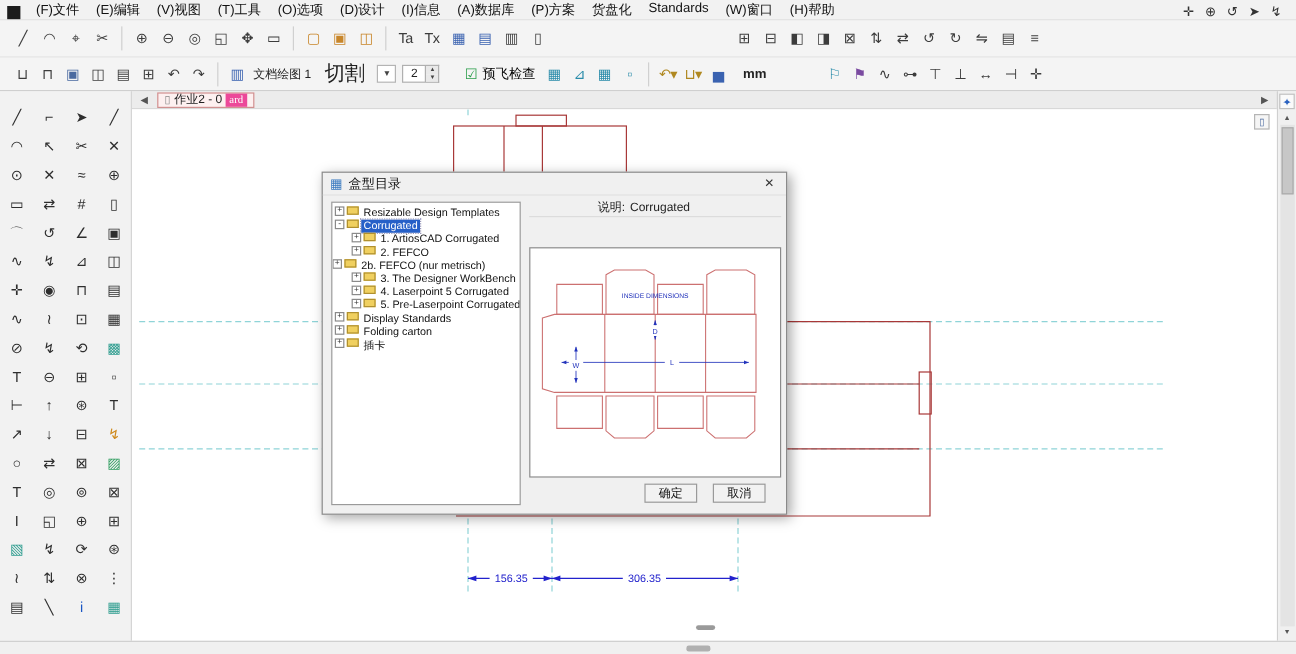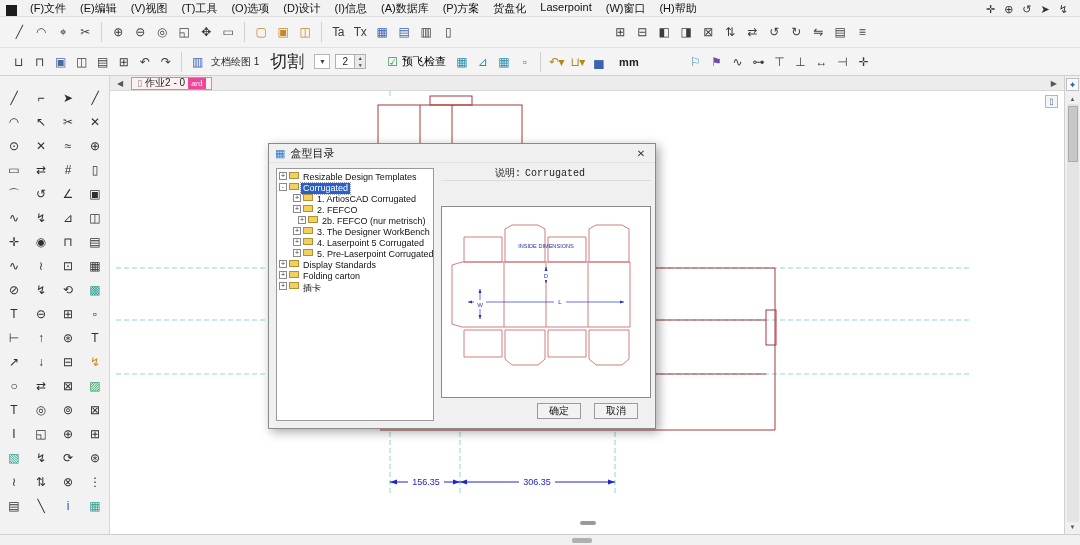--- a/index.html
+++ b/index.html
@@ -64,21 +64,21 @@
 .dlg-title-icon{color:#3a7ac0;font-size:11px;}
 .dlg-close{margin-left:auto;width:16px;height:14px;display:flex;align-items:center;justify-content:center;font-size:10px;color:#333;background:none;border:none;font-family:inherit;}
 .tree{position:absolute;left:7px;top:24px;width:158px;height:253px;background:#fff;border:1px solid #9a9a9a;overflow:hidden;padding:3px 0;font-size:9px;}
 .tree-item{display:flex;height:11px;gap:2px;white-space:nowrap;}
 .expand{width:8px;height:8px;min-width:8px;border:1px solid #8a8a8a;background:#fff;font-size:7px;line-height:6px;text-align:center;color:#333;}
 .folder{width:10px;height:7px;min-width:10px;background:#f0d060;border:1px solid #b09030;}
 .tlabel{padding:0 2px;color:#111;}
 .tree-item.selected .tlabel{background:#2660c8;color:#fff;outline:1px dotted #99b;}
 .dlg-right{position:absolute;left:172px;top:22px;width:210px;font-size:10px;}
 .dlg-row{display:flex;align-items:center;height:15px;}
-.dlg-row.desc{border-bottom:1px solid #dcdcdc;font-family:Liberation Mono, monospace;}
+.dlg-row.desc{border-bottom:1px solid #dcdcdc;}
 .dlg-row .lbl{width:80px;text-align:right;margin-right:4px;color:#222;}
 .ws-input{width:70px;height:13px;border:1px solid #9a9a9a;background:#fff;font-size:9px;padding:0 2px;font-family:inherit;}
 .preview{position:absolute;left:0;top:40px;width:210px;height:192px;background:#fff;border:1px solid #8a8a8a;}
 .dlg-buttons{position:absolute;right:17px;bottom:9px;display:flex;gap:13px;}
 button.dlg-btn{width:44px;height:16px;background:#f2f2f2;border:1px solid #9a9a9a;font-size:10px;font-family:inherit;display:flex;align-items:center;justify-content:center;color:#111;}
 </style>
 </head>
 <body>
 
 <div class="app">
@@ -90,21 +90,21 @@
     <span class="menu-item">(F)文件</span>
         <span class="menu-item">(E)编辑</span>
         <span class="menu-item">(V)视图</span>
         <span class="menu-item">(T)工具</span>
         <span class="menu-item">(O)选项</span>
         <span class="menu-item">(D)设计</span>
         <span class="menu-item">(I)信息</span>
         <span class="menu-item">(A)数据库</span>
         <span class="menu-item">(P)方案</span>
         <span class="menu-item">货盘化</span>
-        <span class="menu-item">Laserpoint</span>
+        <span class="menu-item">Standards</span>
         <span class="menu-item">(W)窗口</span>
         <span class="menu-item">(H)帮助</span>
       </div>
     <div class="menubar-right">
 
     <span>✛</span>
         <span>⊕</span>
         <span>↺</span>
         <span>➤</span>
         <span>↯</span>
@@ -363,21 +363,21 @@
               <div class="tree-item" style="padding-left: 16px;">
               <span class="expand">+</span>
               <span class="folder"></span>
               <span class="tlabel">1. ArtiosCAD Corrugated</span>
             </div>
               <div class="tree-item" style="padding-left: 16px;">
               <span class="expand">+</span>
               <span class="folder"></span>
               <span class="tlabel">2.  FEFCO</span>
             </div>
-              <div class="tree-item" style="padding-left: 21px;">
+              <div class="tree-item" style="padding-left: 0;">
               <span class="expand">+</span>
               <span class="folder"></span>
               <span class="tlabel">2b. FEFCO (nur metrisch)</span>
             </div>
               <div class="tree-item" style="padding-left: 16px;">
               <span class="expand">+</span>
               <span class="folder"></span>
               <span class="tlabel">3. The Designer WorkBench</span>
             </div>
               <div class="tree-item" style="padding-left: 16px;">

